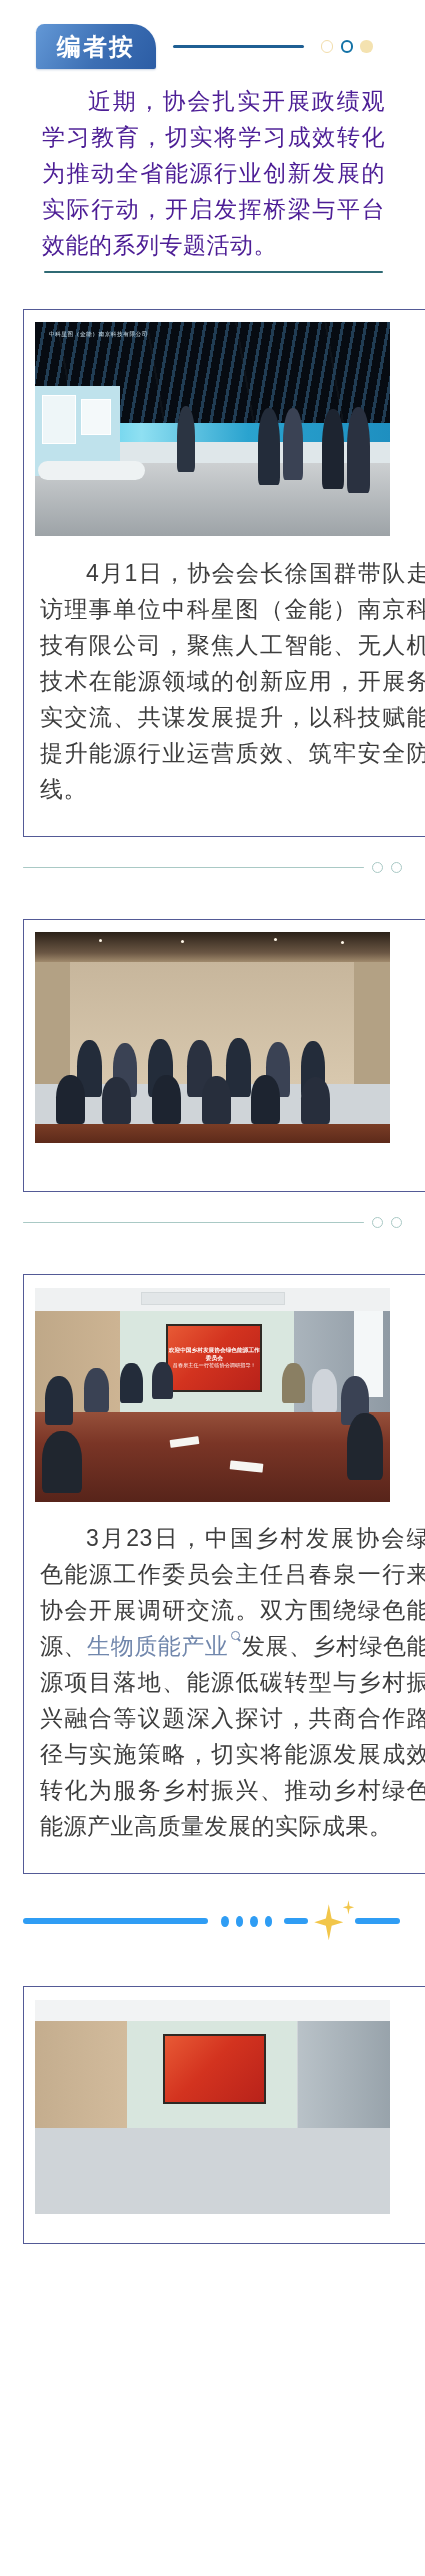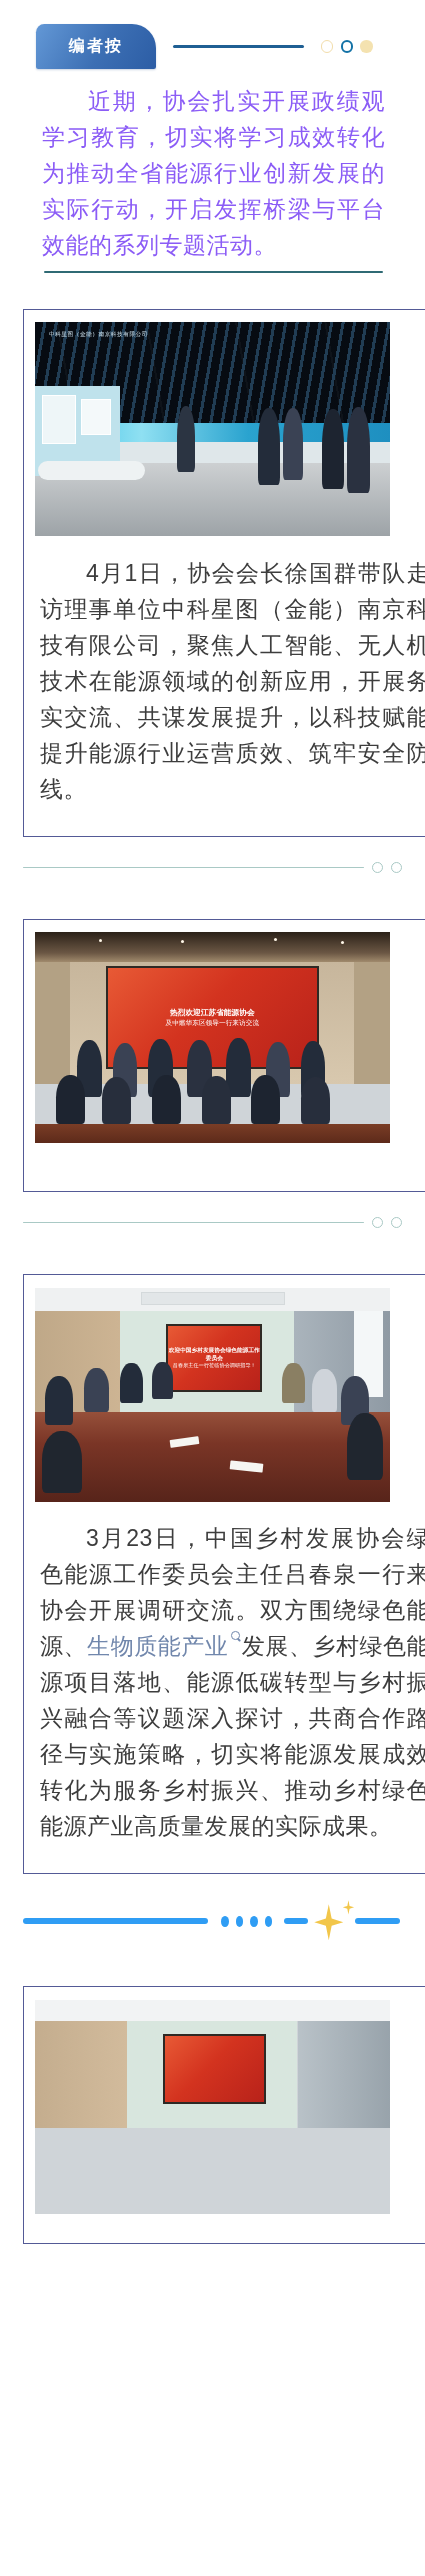--- a/index.html
+++ b/index.html
@@ -7,32 +7,32 @@
     width:425px;height:4100px;background:#ffffff;overflow:hidden;
     font-family:"Liberation Sans", sans-serif;position:relative;
   }
   
   .header-row{display:flex;align-items:center;padding-top:24px;}
   .badge{
     margin-left:36px;width:120px;height:45px;flex:0 0 auto;
     background:linear-gradient(120deg,#6398d6 0%,#3c6fb4 55%,#2c5da5 100%);
     border-radius:8.2px 24px 2.1px 2.1px;
     display:flex;align-items:center;justify-content:center;
-    color:#ffffff;font-size:16px;font-weight:bold;letter-spacing:2.1px;
+    color:#ffffff;font-size:24px;font-weight:bold;letter-spacing:2.1px;
     box-shadow:0 1px 2.1px rgba(40,80,140,.25);
   }
   .header-line{margin-left:16.5px;width:131px;height:2.6px;background:#1f5f93;border-radius:1.5px;}
   .header-dots{display:flex;align-items:center;margin-left:17.5px;}
   .hdot{width:12.4px;height:12.4px;border-radius:50%;box-sizing:border-box;margin-right:7.2px;}
   .hdot.cream-o{border:1.5px solid #f2ddab;}
   .hdot.blue-o{border:2.1px solid #1372a6;}
   .hdot.cream-f{background:#f4e2b0;}
   
   .intro{
-    margin:14.4px 40px 0 42px;font-size:23px;line-height:36px;color:#8b5cf6;
+    margin:14.4px 40px 0 42px;font-size:23px;line-height:36px;color:#4c1d95;
     text-align:justify;text-indent:2em;letter-spacing:0.5px;
   }
   .intro-divider{margin:7.2px 0 0 44px;width:339px;height:2.1px;background:#2f6a74;border-radius:1px;}
   
   .card{
     margin:45px 23px 0 23px;border:1px solid #535a96;background:#fff;
     position:relative;padding:12.4px 10.8px 29px;box-sizing:border-box;width:423px;
   }
   .card.first{margin-top:36px;}
   .card-text{margin:18.5px 4.1px 0 5.2px;font-size:23px;line-height:36px;color:#3d3d3d;text-align:justify;letter-spacing:0.5px;}
@@ -126,24 +126,20 @@
     <span class="ring"></span>
   </div>
 
   <div class="card">
     <div class="photo" style="height:211px;">
       <div class="ph" style="top:0;left:0;right:0;height:14%;background:linear-gradient(180deg,#2b2118,#6b5744 70%,#a08a6c);"></div>
       <div class="ph" style="top:3%;left:18%;width:3.6px;height:3.6px;border-radius:50%;background:#fff7e8;box-shadow:82px 1px 0 #fff7e8,175px -1px 0 #fff7e8,242px 2.1px 0 #fff7e8;"></div>
       <div class="ph" style="top:14%;left:0;right:0;height:58%;background:linear-gradient(180deg,#c7b69c,#d8c8ae);"></div>
       <div class="ph" style="top:14%;left:0;width:10%;height:58%;background:#b3a184;"></div>
       <div class="ph" style="top:14%;right:0;width:10%;height:58%;background:#b3a184;"></div>
-      <div class="screen" style="left:20%;right:20%;top:16%;height:47%;">
-        <span class="s1">热烈欢迎江苏省能源协会</span>
-        <span class="s2">及中燃华东区领导一行来访交流</span>
-      </div>
       <div class="fig" style="left:12%;bottom:22%;width:25px;height:57px;"></div>
       <div class="fig" style="left:22%;bottom:22%;width:24px;height:54px;background:#3a4254;"></div>
       <div class="fig" style="left:32%;bottom:22%;width:25px;height:58px;"></div>
       <div class="fig" style="left:43%;bottom:22%;width:25px;height:57px;background:#2a3140;"></div>
       <div class="fig" style="left:54%;bottom:22%;width:25px;height:59px;"></div>
       <div class="fig" style="left:65%;bottom:22%;width:24px;height:55px;background:#3a4254;"></div>
       <div class="fig" style="left:75%;bottom:22%;width:24px;height:56px;"></div>
       <div class="fig" style="left:6%;bottom:9%;width:29px;height:49px;background:#1d2430;"></div>
       <div class="fig" style="left:19%;bottom:9%;width:29px;height:47px;background:#272e3c;"></div>
       <div class="fig" style="left:33%;bottom:9%;width:29px;height:49px;background:#1d2430;"></div>

